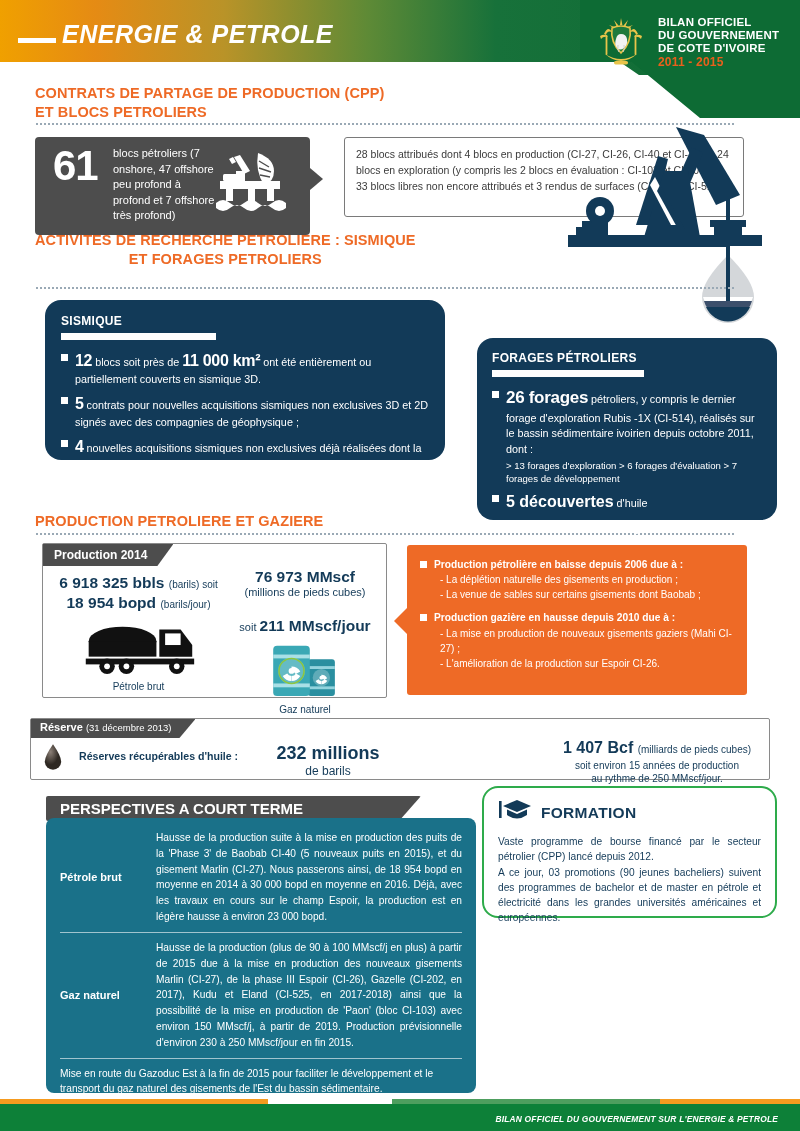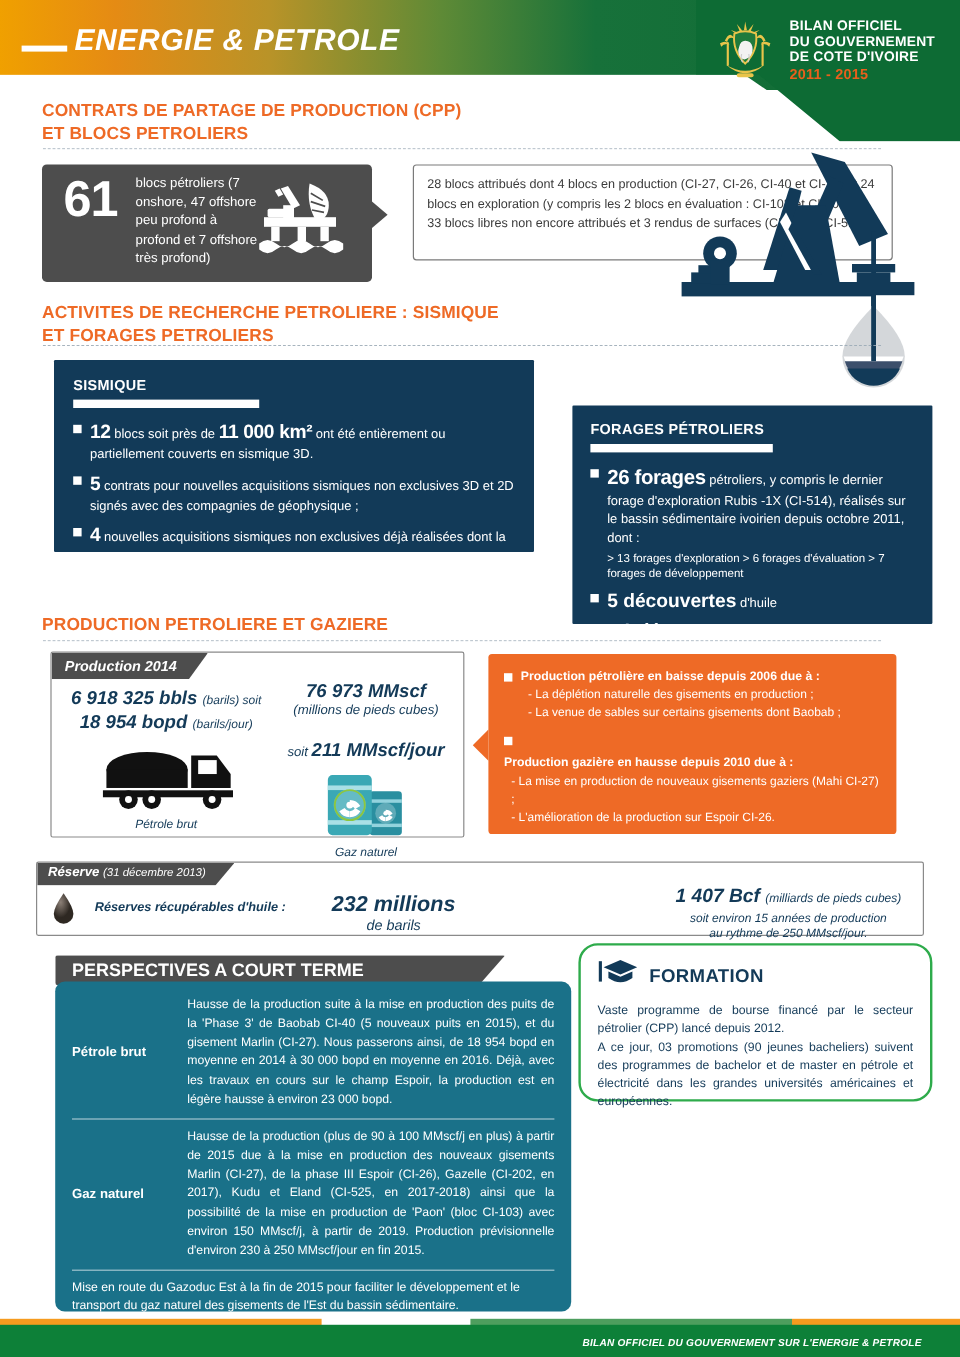--- a/index.html
+++ b/index.html
@@ -69,32 +69,32 @@
     border-top:11px solid transparent; border-bottom:11px solid transparent;
     border-left:13px solid #4d4d4d;
   }
   .white-card {
     position:absolute; background:#ffffff; border:1px solid #7a7a7a; border-radius:3px;
     color:#3b3b3b; font-size:10.5px; line-height:1.52; padding:9px 11px;
   }
 
   
   .navy {
-    position:absolute; background:#123a58; border-radius:1px; color:#ffffff;
+    position:absolute; background:#123a58; border-radius:16px; color:#ffffff;
   }
   .navy-head { font-size:12px; font-weight:bold; letter-spacing:0.3px; }
   .navy-rule { height:7px; background:#ffffff; margin:5px 0 9px 0; }
   .bul { display:flex; gap:7px; margin-bottom:4px; font-size:10.8px; line-height:1.45; }
   .sq { width:7px; height:7px; background:#ffffff; flex:0 0 auto; margin-top:5px; }
   .bignum { font-size:16px; font-weight:bold; letter-spacing:-0.3px; }
   .bignum2 { font-size:15px; font-weight:bold; }
 
   
   .prod-box {
-    position:absolute; border:1px solid #8a8a8a; background:#fff; border-radius:2px;font-style:italic;
+    position:absolute; border:1px solid #8a8a8a; background:#fff; border-radius:2px;
   }
   .tab-label {
     position:absolute; left:0; top:0; height:22px; background:#4d4d4d; color:#fff;
     font-size:12px; font-weight:bold; padding:4px 26px 0 11px;
     clip-path: polygon(0 0, 100% 0, calc(100% - 16px) 100%, 0 100%);
   }
   .orange-card {
     position:absolute; background:#ee6a26; color:#ffffff; border-radius:3px;
   }
   .arrow-orange {
@@ -124,21 +124,21 @@
   .formation {
     position:absolute; background:#ffffff; border:2.5px solid #2eab4b; border-radius:16px;
     color:#133a58;
   }
   .form-title { font-size:15.5px; font-weight:bold; letter-spacing:0.3px; }
   .form-body { font-size:10.2px; line-height:1.5; text-align:justify; }
 
   
   .footer-green { position:absolute; left:0; bottom:0; width:800px; height:27px; background:#0d8038; }
   .footer-txt {
-    position:absolute; right:32px; bottom:7px; color:#ffffff; font-size:8.4px;
+    position:absolute; right:22px; bottom:7px; color:#ffffff; font-size:8.4px;
     font-weight:bold; font-style:italic; letter-spacing:0.2px;
   }
   .fbar { position:absolute; height:6px; }
 </style>
 </head>
 <body>
 
 <div class="header">
   <div class="header-dash"></div>
   <div class="header-title">ENERGIE &amp; PETROLE</div>
@@ -235,21 +235,21 @@
       <path d="M188 55 q-6 8 0 16 q6 -8 0 -16z" opacity="0"></path>
     </g>
     <path d="M188 130 q-26 26 -26 42 a26 26 0 0 0 52 0 q0 -16 -26 -42 z" fill="#d4d7da"></path>
     <path d="M163 172 a26 26 0 0 0 50 0 z" fill="#ffffff"></path>
     <path d="M164 176 a25 25 0 0 0 48 0 z" fill="#3c4f6b"></path>
     <path d="M166 182 a24 24 0 0 0 44 0 z" fill="#123a58"></path>
     <rect x="186" y="120" width="4" height="56" fill="#123a58"></rect>
   </svg>
 </div>
 
-<div class="sec-title" style="left:35px; top:252px;">
+<div class="sec-title" style="left:35px; top:231px;text-align:center;">
   <div>ACTIVITES DE RECHERCHE PETROLIERE  : SISMIQUE</div>
   <div>ET FORAGES PETROLIERS</div>
 </div>
 <div class="dots" style="left:35px; top:287px; width:700px;"></div>
 
 <div class="navy" style="left:45px; top:300px; width:400px; height:160px; padding:14px 16px;">
   <div class="navy-head">SISMIQUE</div>
   <div class="navy-rule" style="width:155px;"></div>
   <div class="bul">
     <span class="sq"></span>
@@ -353,21 +353,21 @@
 <div class="arrow-orange" style="left:394px; top:608px;"></div>
 <div class="orange-card" style="left:407px; top:545px; width:340px; height:150px; padding:12px 13px;">
   <div class="ob">
     <span class="osq"></span>
     <span>
       <b>Production pétrolière en baisse depuis 2006 due à :</b>
       <div style="padding-left:6px;">- La déplétion naturelle des gisements en production ;</div>
       <div style="padding-left:6px;">- La venue de sables sur certains gisements dont Baobab ;</div>
     </span>
   </div>
-  <div class="ob" style="margin-top:8px;flex-direction:column;">
+  <div class="ob" style="margin-top:8px;">
     <span class="osq"></span>
     <span>
       <b>Production gazière en hausse depuis 2010 due à :</b>
       <div style="padding-left:6px;">- La mise en production de nouveaux gisements gaziers (Mahi CI-27) ;</div>
       <div style="padding-left:6px;">- L'amélioration de la production sur Espoir CI-26.</div>
     </span>
   </div>
 </div>
 
 <div class="prod-box" style="left:30px; top:718px; width:740px; height:62px;">

